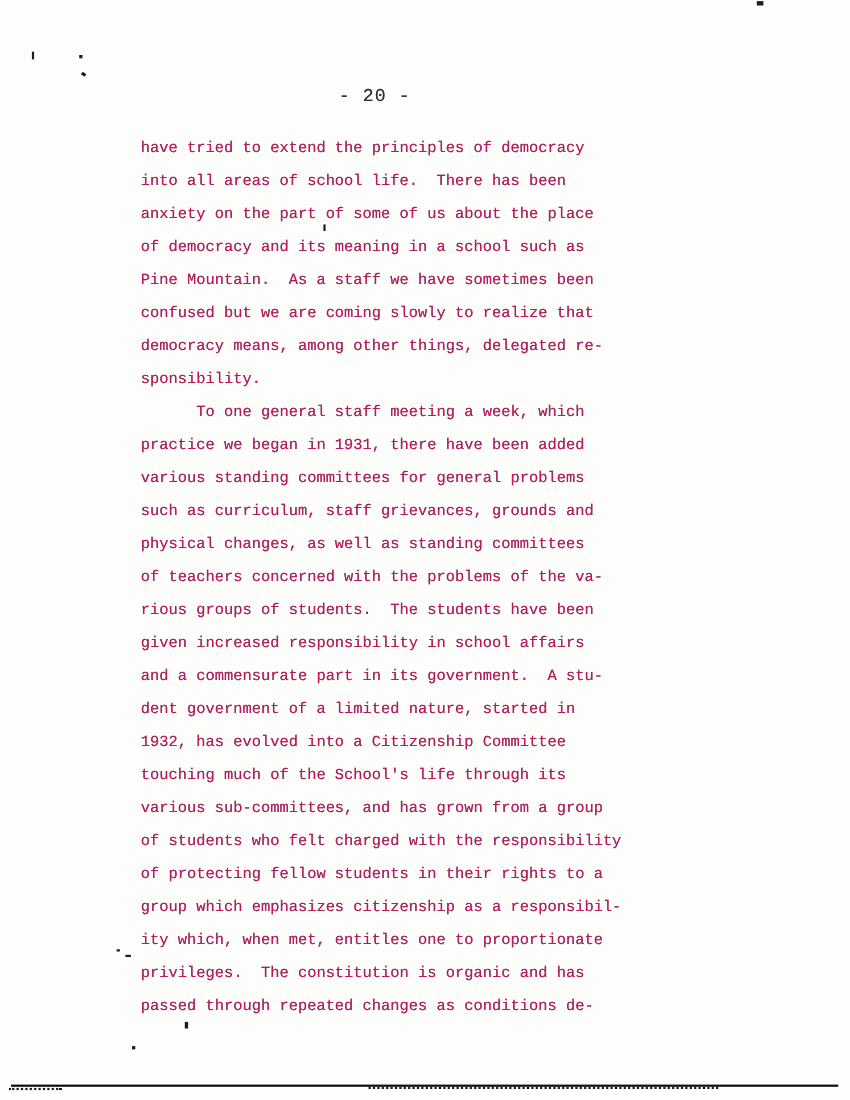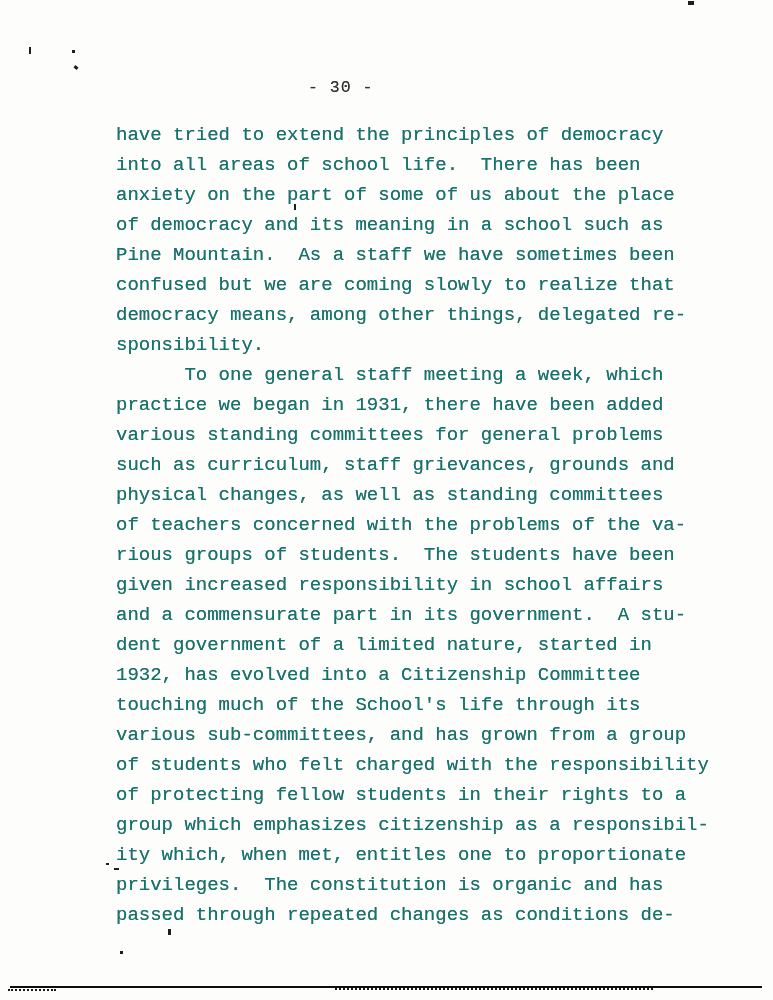--- a/index.html
+++ b/index.html
@@ -23,26 +23,26 @@
     left: 308px;
     top: 78px;
     font-size: 16.5px;
     color: #303030;
     letter-spacing: 1px;
     white-space: pre;
     text-shadow: 0 0 0.5px rgba(10,10,10,0.6);
   }
   .text-block {
     position: absolute;
-    left: 116px;
+    left: 128px;
     top: 120px;
     width: 560px;
-    font-size: 19px;
+    font-size: 14px;
     line-height: 30px;
-    color: #0f766e;
+    color: #be185d;
     white-space: pre;
     text-shadow: 0 0 0.5px rgba(10,10,10,0.55);
   }
   .text-line {
     height: 30px;
   }
   
   .scan-line {
     position: absolute;
     left: 10px;
@@ -80,21 +80,21 @@
   .sp6 { left: 106px; top: 863px; width: 3px; height: 2px; }
   .sp7 { left: 114px; top: 868px; width: 5px; height: 2px; }
   .sp8 { left: 168px; top: 929px; width: 3px; height: 6px; }
   .sp9 { left: 120px; top: 951px; width: 3px; height: 3px; }
 </style>
 </head>
 <body>
 
 <div class="page">
 
-  <div class="page-number">- 30 -</div>
+  <div class="page-number">- 20 -</div>
 
   <div class="text-block"><div class="text-line">have tried to extend the principles of democracy</div><div class="text-line">into all areas of school life.  There has been</div><div class="text-line">anxiety on the part of some of us about the place</div><div class="text-line">of democracy and its meaning in a school such as</div><div class="text-line">Pine Mountain.  As a staff we have sometimes been</div><div class="text-line">confused but we are coming slowly to realize that</div><div class="text-line">democracy means, among other things, delegated re-</div><div class="text-line">sponsibility.</div><div class="text-line">      To one general staff meeting a week, which</div><div class="text-line">practice we began in 1931, there have been added</div><div class="text-line">various standing committees for general problems</div><div class="text-line">such as curriculum, staff grievances, grounds and</div><div class="text-line">physical changes, as well as standing committees</div><div class="text-line">of teachers concerned with the problems of the va-</div><div class="text-line">rious groups of students.  The students have been</div><div class="text-line">given increased responsibility in school affairs</div><div class="text-line">and a commensurate part in its government.  A stu-</div><div class="text-line">dent government of a limited nature, started in</div><div class="text-line">1932, has evolved into a Citizenship Committee</div><div class="text-line">touching much of the School's life through its</div><div class="text-line">various sub-committees, and has grown from a group</div><div class="text-line">of students who felt charged with the responsibility</div><div class="text-line">of protecting fellow students in their rights to a</div><div class="text-line">group which emphasizes citizenship as a responsibil-</div><div class="text-line">ity which, when met, entitles one to proportionate</div><div class="text-line">privileges.  The constitution is organic and has</div><div class="text-line">passed through repeated changes as conditions de-</div></div>
 
   <div class="scan-line"></div>
   <div class="scan-dots-left"></div>
   <div class="scan-dots-mid"></div>
 
   <div class="speck sp1"></div>
   <div class="speck sp2"></div>
   <div class="speck sp3"></div>

